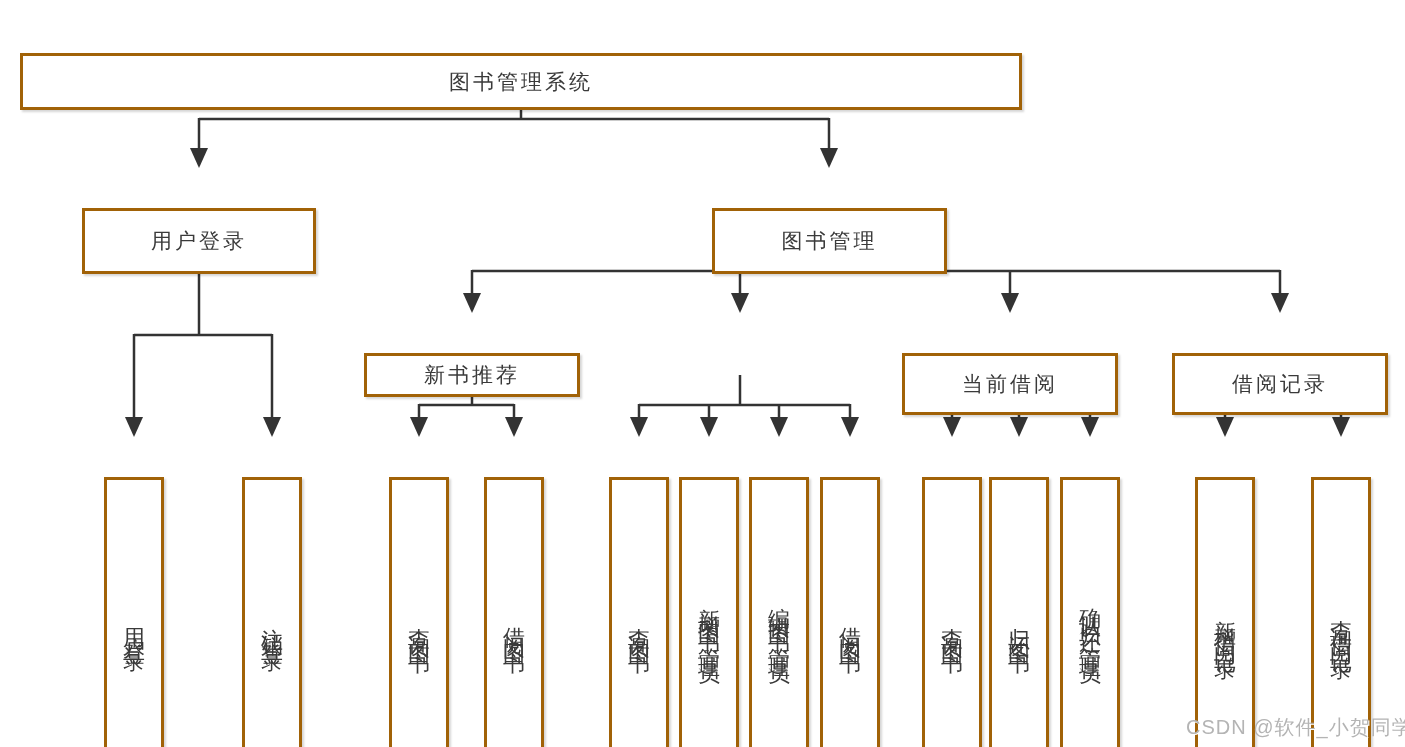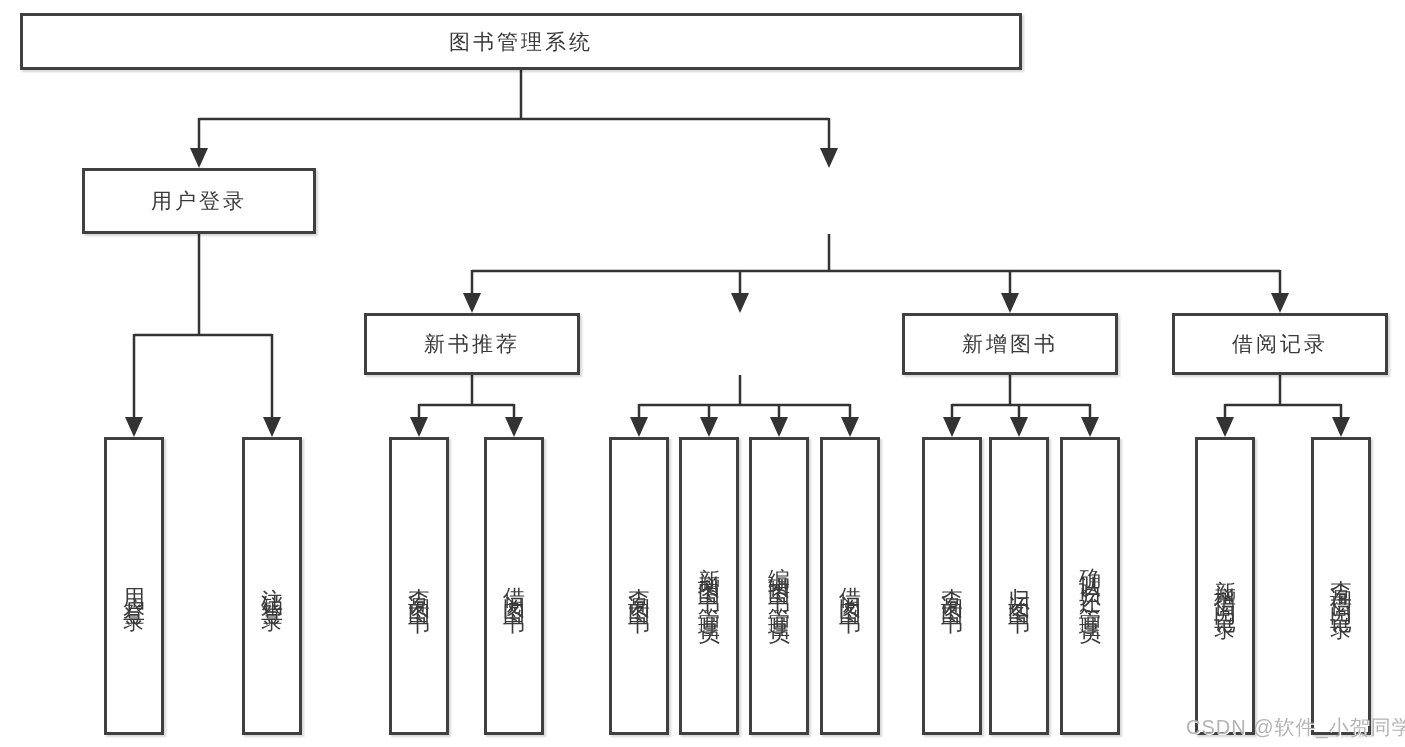--- a/index.html
+++ b/index.html
@@ -14,25 +14,26 @@
   }
   .connectors {
     position: absolute;
     left: 0; top: 0;
     width: 1405px; height: 747px;
   }
   .node {
     position: absolute;
     box-sizing: border-box;
     background: #ffffff;
-    border: 3px solid #404040;
+    border: 3px solid #a16207;
     box-shadow: 1.5px 1.5px 2px rgba(0,0,0,0.16);
     display: flex;
     align-items: center;
     justify-content: center;
+    margin-top: 40px;
   }
   .hbox {
     font-size: 21px;
     letter-spacing: 3px;
     white-space: nowrap;
   }
   .vbox {
     width: 60px;
     height: 298px;
     top: 437px;
@@ -120,23 +121,24 @@
       <polygon points="1010,417 1028,417 1019,437"></polygon>
       <polygon points="1081,417 1099,417 1090,437"></polygon>
       <polygon points="1216,417 1234,417 1225,437"></polygon>
       <polygon points="1332,417 1350,417 1341,437"></polygon>
     </g>
   </svg>
 
   <div class="node hbox" style="left:20px; top:13px; width:1002px; height:57px;">图书管理系统</div>
 
   <div class="node hbox" style="left:82px; top:168px; width:234px; height:66px;">用户登录</div>
+  <div class="node hbox" style="left:712px; top:168px; width:235px; height:66px;">图书管理</div>
 
-  <div class="node hbox" style="left:364px; top:313px; width:216px; height:62px;">新书推荐</div>
-  <div class="node hbox" style="left:902px; top:313px; width:216px; height:62px;">新增图书</div>
+  <div class="node hbox" style="left:364px; top:313px; width:216px; height:44px;">新书推荐</div>
+  <div class="node hbox" style="left:902px; top:313px; width:216px; height:62px;">当前借阅</div>
   <div class="node hbox" style="left:1172px; top:313px; width:216px; height:62px;">借阅记录</div>
 
   <div class="node vbox" style="left:104px;">用户登录</div>
   <div class="node vbox" style="left:242px;">注销登录</div>
   <div class="node vbox" style="left:389px;">查询图书</div>
   <div class="node vbox" style="left:484px;">借阅图书</div>
   <div class="node vbox" style="left:609px;">查询图书</div>
   <div class="node vbox" style="left:679px;">新增图书（管理员）</div>
   <div class="node vbox" style="left:749px;">编辑图书（管理员）</div>
   <div class="node vbox" style="left:820px;">借阅图书</div>

